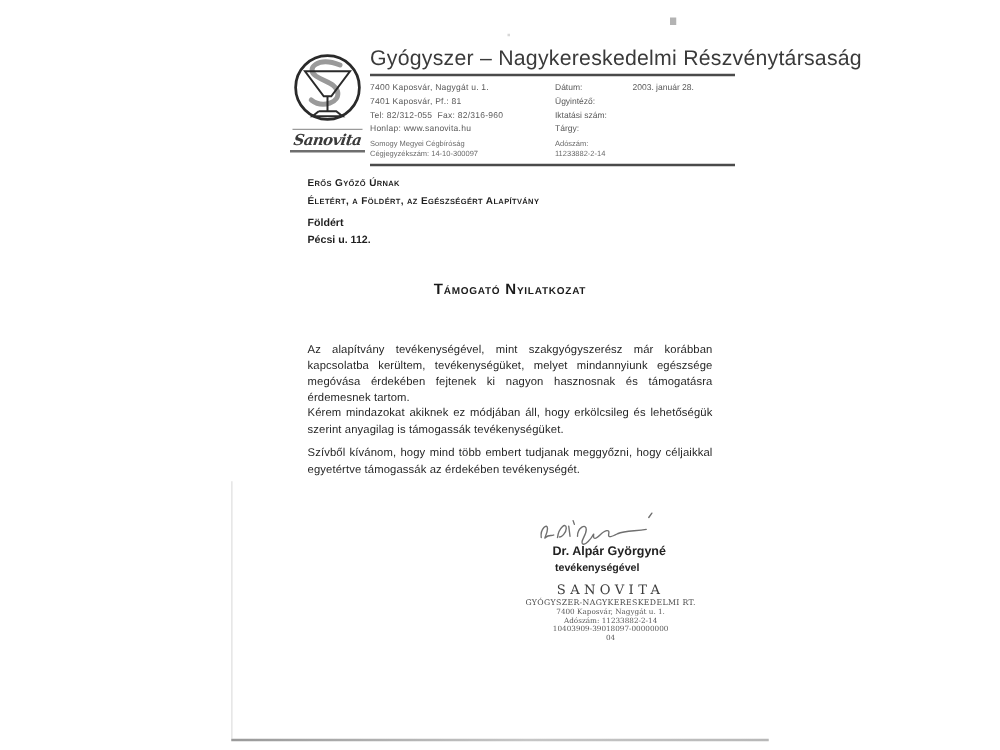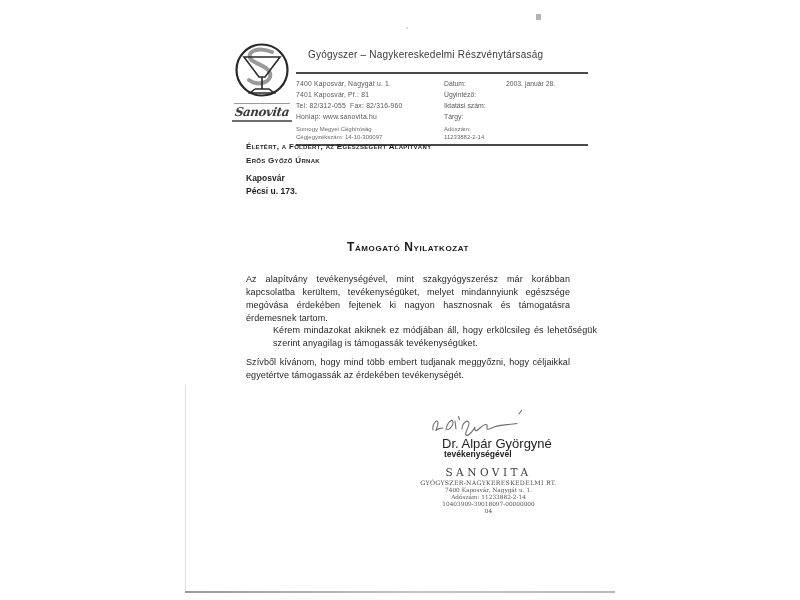--- a/index.html
+++ b/index.html
@@ -38,22 +38,22 @@
     font-style: italic; font-weight: bold;
     font-size: 12px; color: #3b3b3b;
     transform: skewX(-8deg);
     letter-spacing: -0.5px;
     line-height: 14px;
   }
   .logo-rule-bottom { height: 2px; background: #6e6e6e; margin: 1px 0 0 0; }
 
   .header-block { position: absolute; left: 111px; top: 37px; width: 292px; }
   .company-title {
-    font-size: 10px; font-weight: normal; color: #3a3a3a;
-    margin: 12px; white-space: nowrap; letter-spacing: 0.2px;
+    font-size: 17px; font-weight: normal; color: #3a3a3a;
+    margin: 0; white-space: nowrap; letter-spacing: 0.2px;
   }
   .header-rule { height: 2px; background: #4a4a4a; margin-top: 2px; }
   .header-rule2 { height: 2px; background: #4a4a4a; margin-top: 3px; }
   .header-cols { display: flex; margin-top: 4px; }
   .hcol-left { width: 148px; }
   .hrow { font-size: 6.8px; line-height: 11px; color: #585858; white-space: pre; letter-spacing: 0.2px; }
   .hrow-small { font-size: 6px; line-height: 7.5px; color: #6a6a6a; white-space: pre; }
   .hcol-left .small-group { margin-top: 4px; }
   .hcol-right { flex: 1; }
   .field-row { display: flex; font-size: 6.8px; line-height: 11px; color: #585858; }
@@ -65,38 +65,38 @@
   .recipient { position: absolute; left: 61px; top: 140px; color: #1f1f1f; }
   .recipient .caps-line {
     font-variant: small-caps; font-weight: bold;
     font-size: 8px; line-height: 14px; letter-spacing: 0.3px;
   }
   .recipient .addr-line { font-weight: bold; font-size: 8.5px; line-height: 13px; }
   .recipient .gap { height: 4px; }
 
   
   .doc-title {
-    position: absolute; left: 61px; top: 240px; width: 324px;
+    position: absolute; left: 61px; top: 224px; width: 324px;
     text-align: center;
     font-variant: small-caps; font-weight: bold;
     font-size: 12px; letter-spacing: 0.6px; color: #1a1a1a;
   }
   .para {
     position: absolute; left: 61px; width: 324px;
     font-size: 9px; line-height: 13px; color: #262626;
     text-align: justify; text-align-last: left;
     letter-spacing: 0.1px;
   }
   .p1 { top: 273px; }
-  .p2 { top: 324px; margin-left: 27px; }
+  .p2 { top: 324px; }
   .p3 { top: 356px; }
 
   
   .sig-svg { position: absolute; left: 242px; top: 408px; }
-  .sig-name { position: absolute; left: 257px; top: 436px; font-size: 13px; font-weight: normal; color: #222; }
+  .sig-name { position: absolute; left: 257px; top: 436px; font-size: 10px; font-weight: bold; color: #222; }
   .sig-title { position: absolute; left: 259px; top: 449px; font-size: 8.5px; font-weight: bold; color: #222; }
 
   
   .stamp {
     position: absolute; left: 226px; top: 466px; width: 155px;
     text-align: center;
     font-family: "DejaVu Serif", serif;
     color: #4c4c4c;
   }
   .stamp-line1 { font-size: 10.5px; letter-spacing: 3.5px; line-height: 13px; color: #3d3d3d; }
@@ -157,25 +157,25 @@
         <div class="tax-group">
           <div class="hrow-small">Adószám:</div>
           <div class="hrow-small">11233882-2-14</div>
         </div>
       </div>
     </div>
     <div class="header-rule2"></div>
   </div>
 
   <div class="recipient">
+    <div class="caps-line">Erős Győző Úrnak</div>
     <div class="caps-line">Életért, a Földért, az Egészségért Alapítvány</div>
-    <div class="caps-line">Erős Győző Úrnak</div>
     <div class="gap"></div>
-    <div class="addr-line">Kaposvár</div>
-    <div class="addr-line">Pécsi u. 173.</div>
+    <div class="addr-line">Földért</div>
+    <div class="addr-line">Pécsi u. 112.</div>
   </div>
 
   <div class="doc-title">Támogató Nyilatkozat</div>
 
   <div class="para p1">Az alapítvány tevékenységével, mint szakgyógyszerész már korábban kapcsolatba kerültem, tevékenységüket, melyet mindannyiunk egészsége megóvása érdekében fejtenek ki nagyon hasznosnak és támogatásra érdemesnek tartom.</div>
   <div class="para p2">Kérem mindazokat akiknek ez módjában áll, hogy erkölcsileg és lehetőségük szerint anyagilag is támogassák tevékenységüket.</div>
   <div class="para p3">Szívből kívánom, hogy mind több embert tudjanak meggyőzni, hogy céljaikkal egyetértve támogassák az érdekében tevékenységét.</div>
 
   <svg class="sig-svg" width="108" height="32" viewBox="0 0 108 32">
     <path d="M6 22 C5 15 11 10 11 15 C11 19 7.5 24 9.5 22 C12 19.5 14 21 16 20

